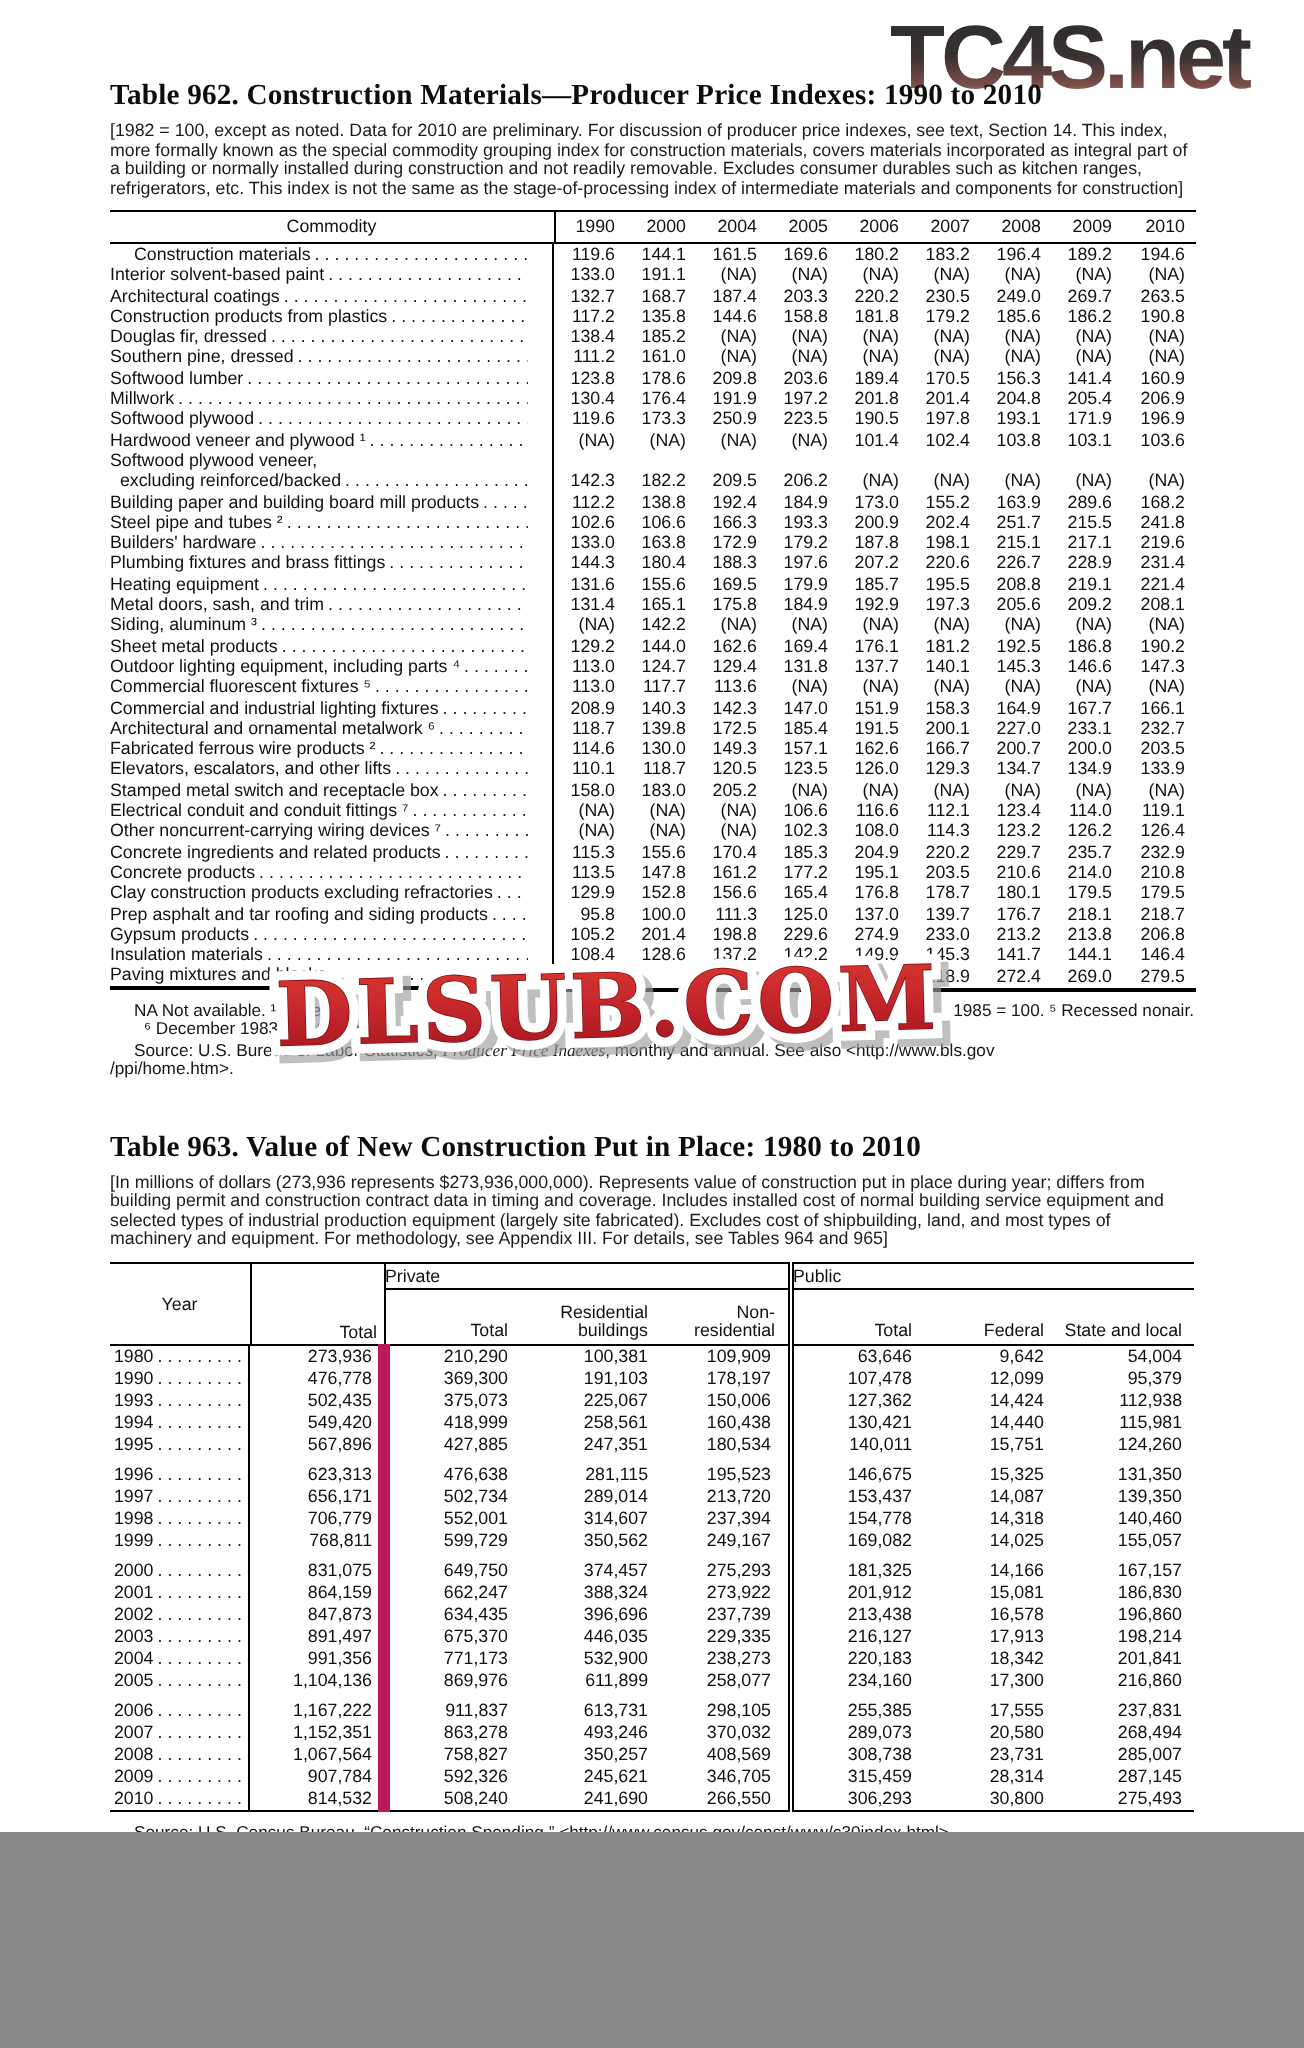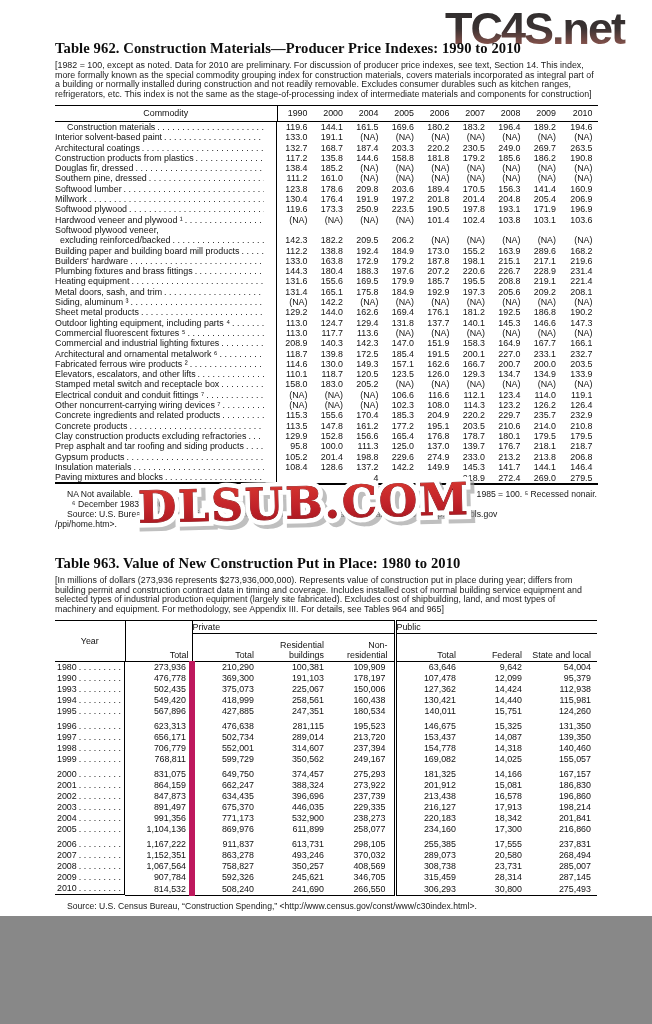--- a/index.html
+++ b/index.html
@@ -307,20 +307,35 @@
             </td>
             <td class="num">112.2</td>
             <td class="num">138.8</td>
             <td class="num">192.4</td>
             <td class="num">184.9</td>
             <td class="num">173.0</td>
             <td class="num">155.2</td>
             <td class="num">163.9</td>
             <td class="num">289.6</td>
             <td class="num">168.2</td>
+          </tr>
+          <tr>
+            <td class="lbl">
+              <span class="t">Steel pipe and tubes ²</span>
+              <span class="dots"></span>
+            </td>
+            <td class="num">102.6</td>
+            <td class="num">106.6</td>
+            <td class="num">166.3</td>
+            <td class="num">193.3</td>
+            <td class="num">200.9</td>
+            <td class="num">202.4</td>
+            <td class="num">251.7</td>
+            <td class="num">215.5</td>
+            <td class="num">241.8</td>
           </tr>
           <tr>
             <td class="lbl">
               <span class="t">Builders' hardware</span>
               <span class="dots"></span>
             </td>
             <td class="num">133.0</td>
             <td class="num">163.8</td>
             <td class="num">172.9</td>
             <td class="num">179.2</td>

